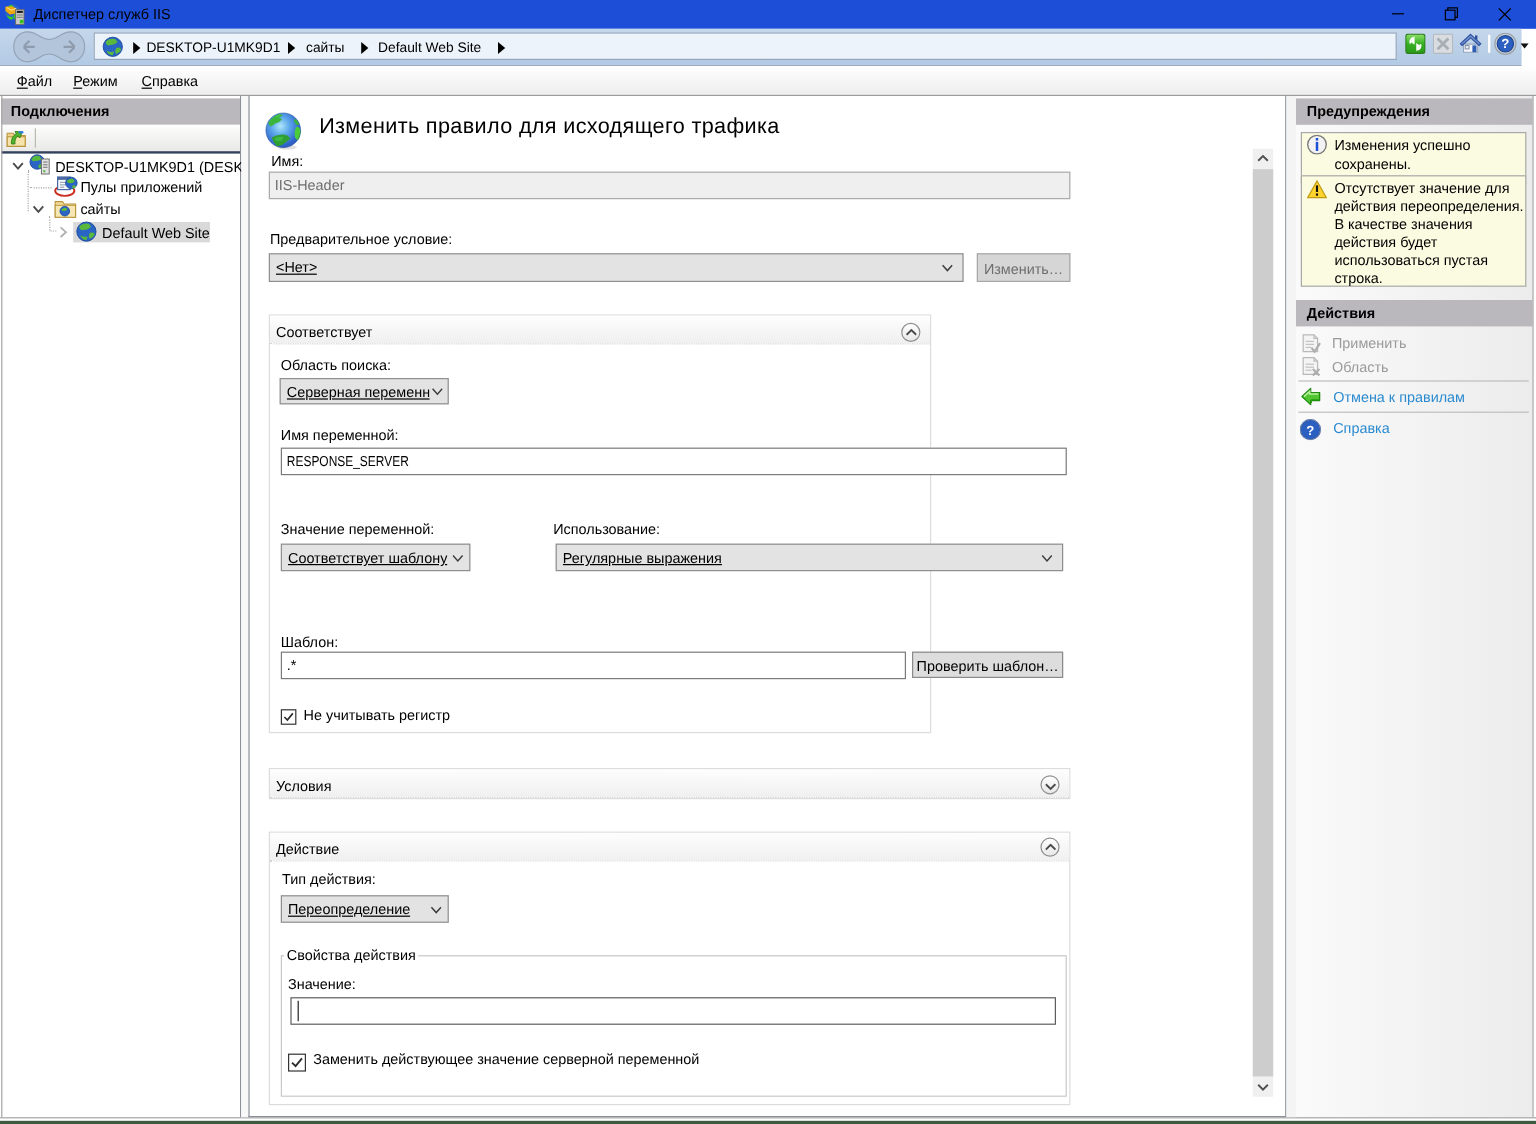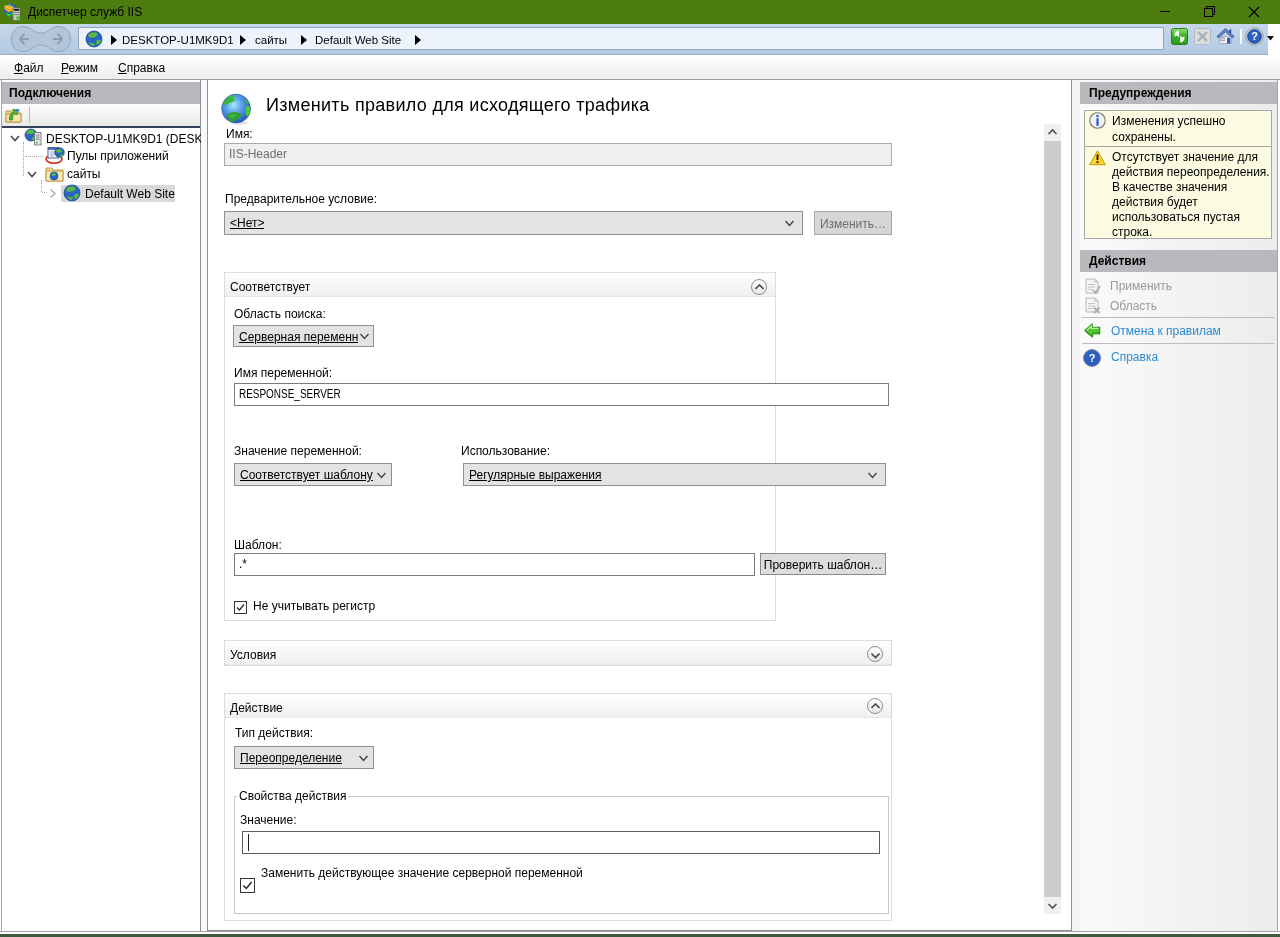--- a/index.html
+++ b/index.html
@@ -1,19 +1,19 @@
 <!DOCTYPE html>
 <html><head><meta charset="utf-8">
 <style>
 * { margin:0; padding:0; box-sizing:border-box; }
 html,body { width:1280px; height:937px; overflow:hidden; }
 body { font-family:"Liberation Sans", sans-serif; font-size:12px; color:#000; background:#fff; position:relative; }
 .abs { position:absolute; }
 
-#titlebar { position:absolute; left:0; top:0; width:1280px; height:24px; background:#4d7c0f; }
+#titlebar { position:absolute; left:0; top:0; width:1280px; height:24px; background:#1d4ed8; }
 #titlebar .ttext { position:absolute; left:28px; top:5px; font-size:12px; }
 .winbtn { position:absolute; top:0; width:46px; height:24px; }
 
 #addrbar { position:absolute; left:0; top:24px; width:1268px; height:31px; background:linear-gradient(#c5d7eb,#b2cae4); border-bottom:1px solid #9aabc2; }
 #crumb { position:absolute; left:78px; top:3px; width:1086px; height:23px; background:#edf3fb; border:1px solid #93a5bd; }
 
 #menubar { position:absolute; left:0; top:55px; width:1280px; height:25px; background:linear-gradient(#ffffff,#ededee); border-bottom:1px solid #9b9b9b; }
 #menubar span { position:absolute; top:6px; font-size:12px; }
 u.acc { text-decoration:underline; }
 
@@ -249,21 +249,21 @@
   <div class="tinput" style="left:20px;top:63px;width:668px;height:23px;background:#efefef;border-color:#ababab;color:#6e6e6e">IIS-Header</div>
   <span class="lbl" style="left:21px;top:112px">Предварительное условие:</span>
   <div class="dd" style="left:20px;top:131px;width:579px;height:24px">
       <span class="txt">&lt;Нет&gt;</span>
     <svg class="chev" style="right:8px" viewBox="0 0 9 9">
         <path d="M0.5 2 L4.5 6.5 L8.5 2" fill="none" stroke="#3c3c3c" stroke-width="1.2"></path>
       </svg>
     </div>
   <div class="abs" style="left:610px;top:131px;width:78px;height:24px;background:#d6d6d6;border:1px solid #a7a7a7;color:#6e6e6e;text-align:center;padding-top:5px">Изменить…</div>
 
-  <div class="grpbox" style="left:20px;top:192px;width:552px;height:349px">
+  <div class="grpbox" style="left:20px;top:182px;width:552px;height:349px">
     <div class="grphdr">
         <span class="t">Соответствует</span>
       <div class="circbtn" style="top:6px">
           <svg style="margin:4px 0 0 3px" width="9" height="7" viewBox="0 0 9 7">
             <path d="M0.5 5 L4.5 1 L8.5 5" fill="none" stroke="#4a4a4a" stroke-width="1.6"></path>
           </svg>
         </div>
     </div>
     <span class="lbl" style="left:9px;top:34px">Область поиска:</span>
     <div class="dd" style="left:8px;top:52px;width:141px;height:22px">
@@ -331,21 +331,21 @@
     </fieldset>
     <span class="lbl" style="left:15px;top:119px">Значение:</span>
     <div class="tinput" style="left:17px;top:137px;width:638px;height:23px;border-color:#5c5c5c">
         <div class="abs" style="left:5px;top:2px;width:1px;height:17px;background:#222"></div>
       </div>
     <div class="cb" style="left:15px;top:184px;width:15px;height:15px">
         <svg width="13" height="13" viewBox="0 0 11 11">
           <path d="M2 5.5 L4.5 8 L9 2.5" fill="none" stroke="#2b2b2b" stroke-width="1.3"></path>
         </svg>
       </div>
-    <span class="lbl" style="left:36px;top:172px">Заменить действующее значение серверной переменной</span>
+    <span class="lbl" style="left:36px;top:182px">Заменить действующее значение серверной переменной</span>
   </div>
 
   <div class="abs" style="left:840px;top:44px;width:17px;height:790px;background:#f0f0f0">
     <div class="abs" style="left:0;top:0;width:17px;height:17px">
         <svg width="17" height="17">
           <path d="M4.5 10 L8.5 6 L12.5 10" fill="none" stroke="#505050" stroke-width="1.6"></path>
         </svg>
       </div>
     <div class="abs" style="left:0;top:17px;width:17px;height:756px;background:#cdcdcd"></div>
     <div class="abs" style="left:0;top:773px;width:17px;height:17px">

